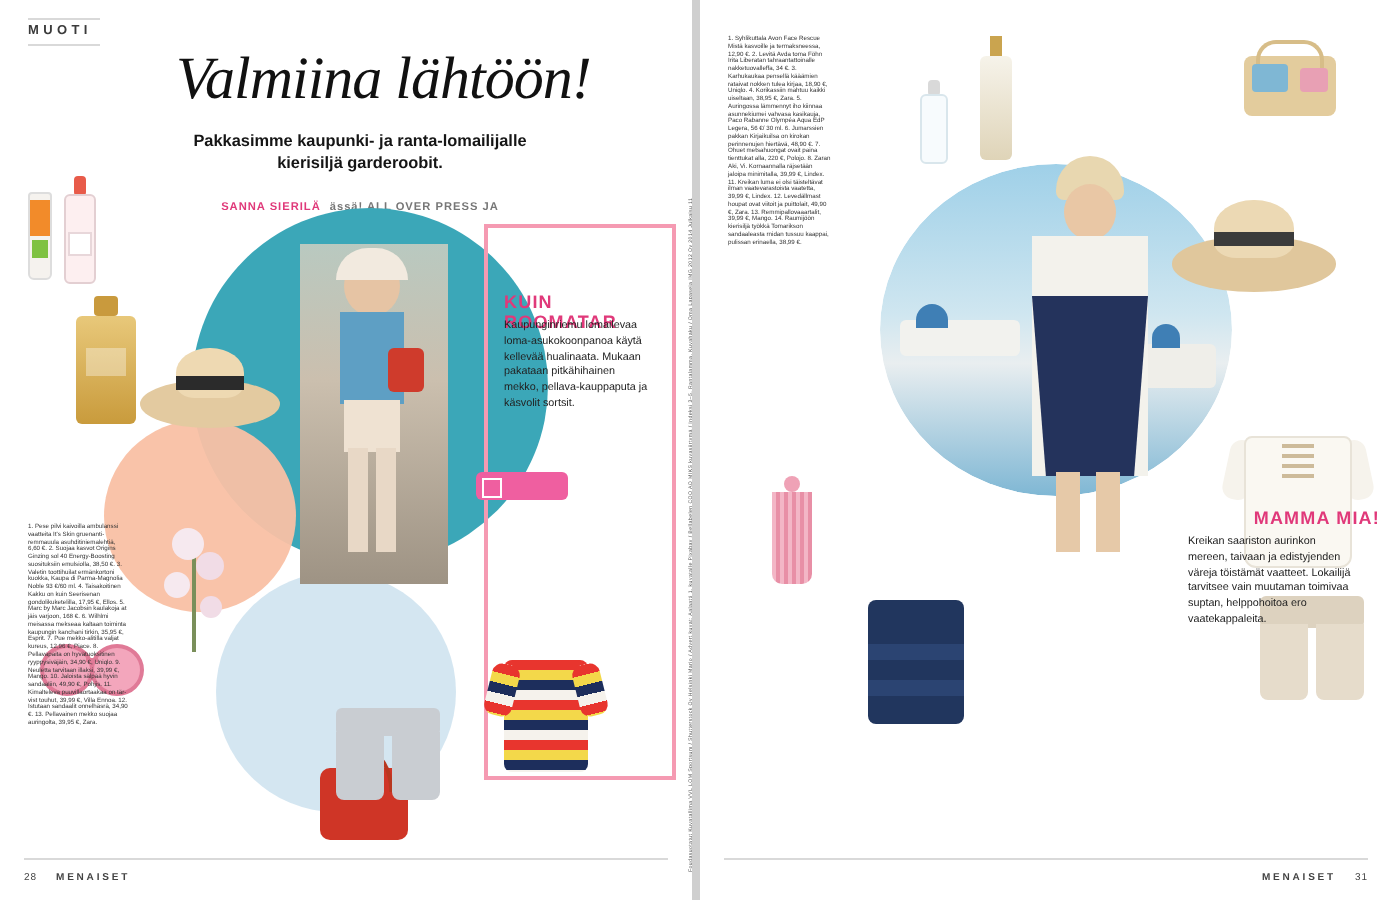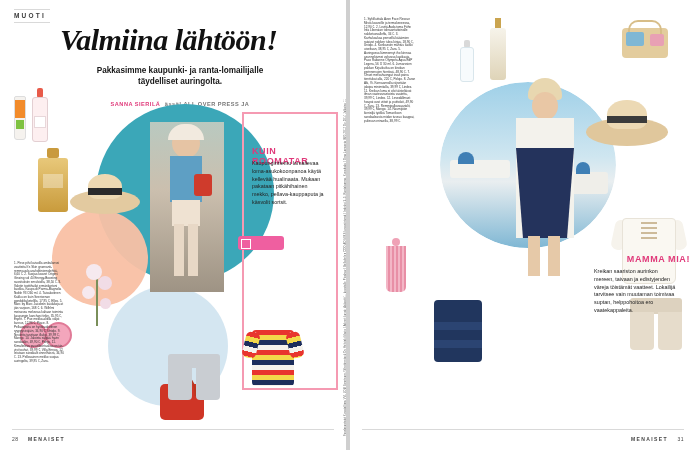--- a/index.html
+++ b/index.html
@@ -13,23 +13,24 @@
   .page{position:relative;background:#ffffff;height:450px;overflow:hidden;}
   .page.left{width:346px;}
   .page.right{width:346px;}
 
   
   .kicker{
     font-size:6.5px;letter-spacing:2.2px;color:#3b3b3b;font-weight:700;
   }
   .headline{
     font-family:"Liberation Serif", serif;
-    font-weight:700;font-style:italic;
+    font-weight:400;font-style:italic;
     font-size:30px;line-height:0.95;color:#111;
     letter-spacing:-0.5px;
+    margin-left:28px;
   }
   .deck{
     font-family:"Liberation Sans", sans-serif;
     font-size:8.2px;line-height:1.28;color:#151515;font-weight:700;
   }
   .byline{font-size:5.6px;letter-spacing:.5px;color:#e0397a;font-weight:700;}
   .sectitle{
     font-family:"Liberation Sans", sans-serif;
     font-weight:700;font-size:9px;letter-spacing:.6px;color:#e0397a;
   }
@@ -83,21 +84,21 @@
 <div class="spread">
 
   <div class="page left">
 
     <div style="position:absolute;left:14px;top:12px;" class="kicker">MUOTI</div>
     <div class="rule" style="left:14px;top:9px;width:36px;"></div>
     <div class="rule" style="left:14px;top:22px;width:36px;"></div>
 
     <div class="headline" style="position:absolute;left:60px;top:26px;width:260px;">Valmiina lähtöön!</div>
 
-    <div class="deck" style="position:absolute;left:90px;top:66px;width:180px;text-align:center;">Pakkasimme kaupunki- ja ranta-lomailijalle täydelliset auringolta.</div>
+    <div class="deck" style="position:absolute;left:90px;top:66px;width:180px;text-align:center;">Pakkasimme kaupunki- ja ranta-lomailijalle kierisiljä garderoobit.</div>
 
     <div style="position:absolute;left:92px;top:92px;width:176px;text-align:center;">
       <span class="byline">SANNA SIERILÄ</span>
       <span class="byline" style="color:#777;">ässä! ALL OVER PRESS JA ISTOCKPHOTO</span>
     </div>
 
     <div class="blob" style="left:96px;top:104px;width:178px;height:178px;background:#3ba7b8;"></div>
 
     <div class="blob" style="left:52px;top:210px;width:96px;height:96px;background:#f9c0a4;opacity:.95;"></div>
 

